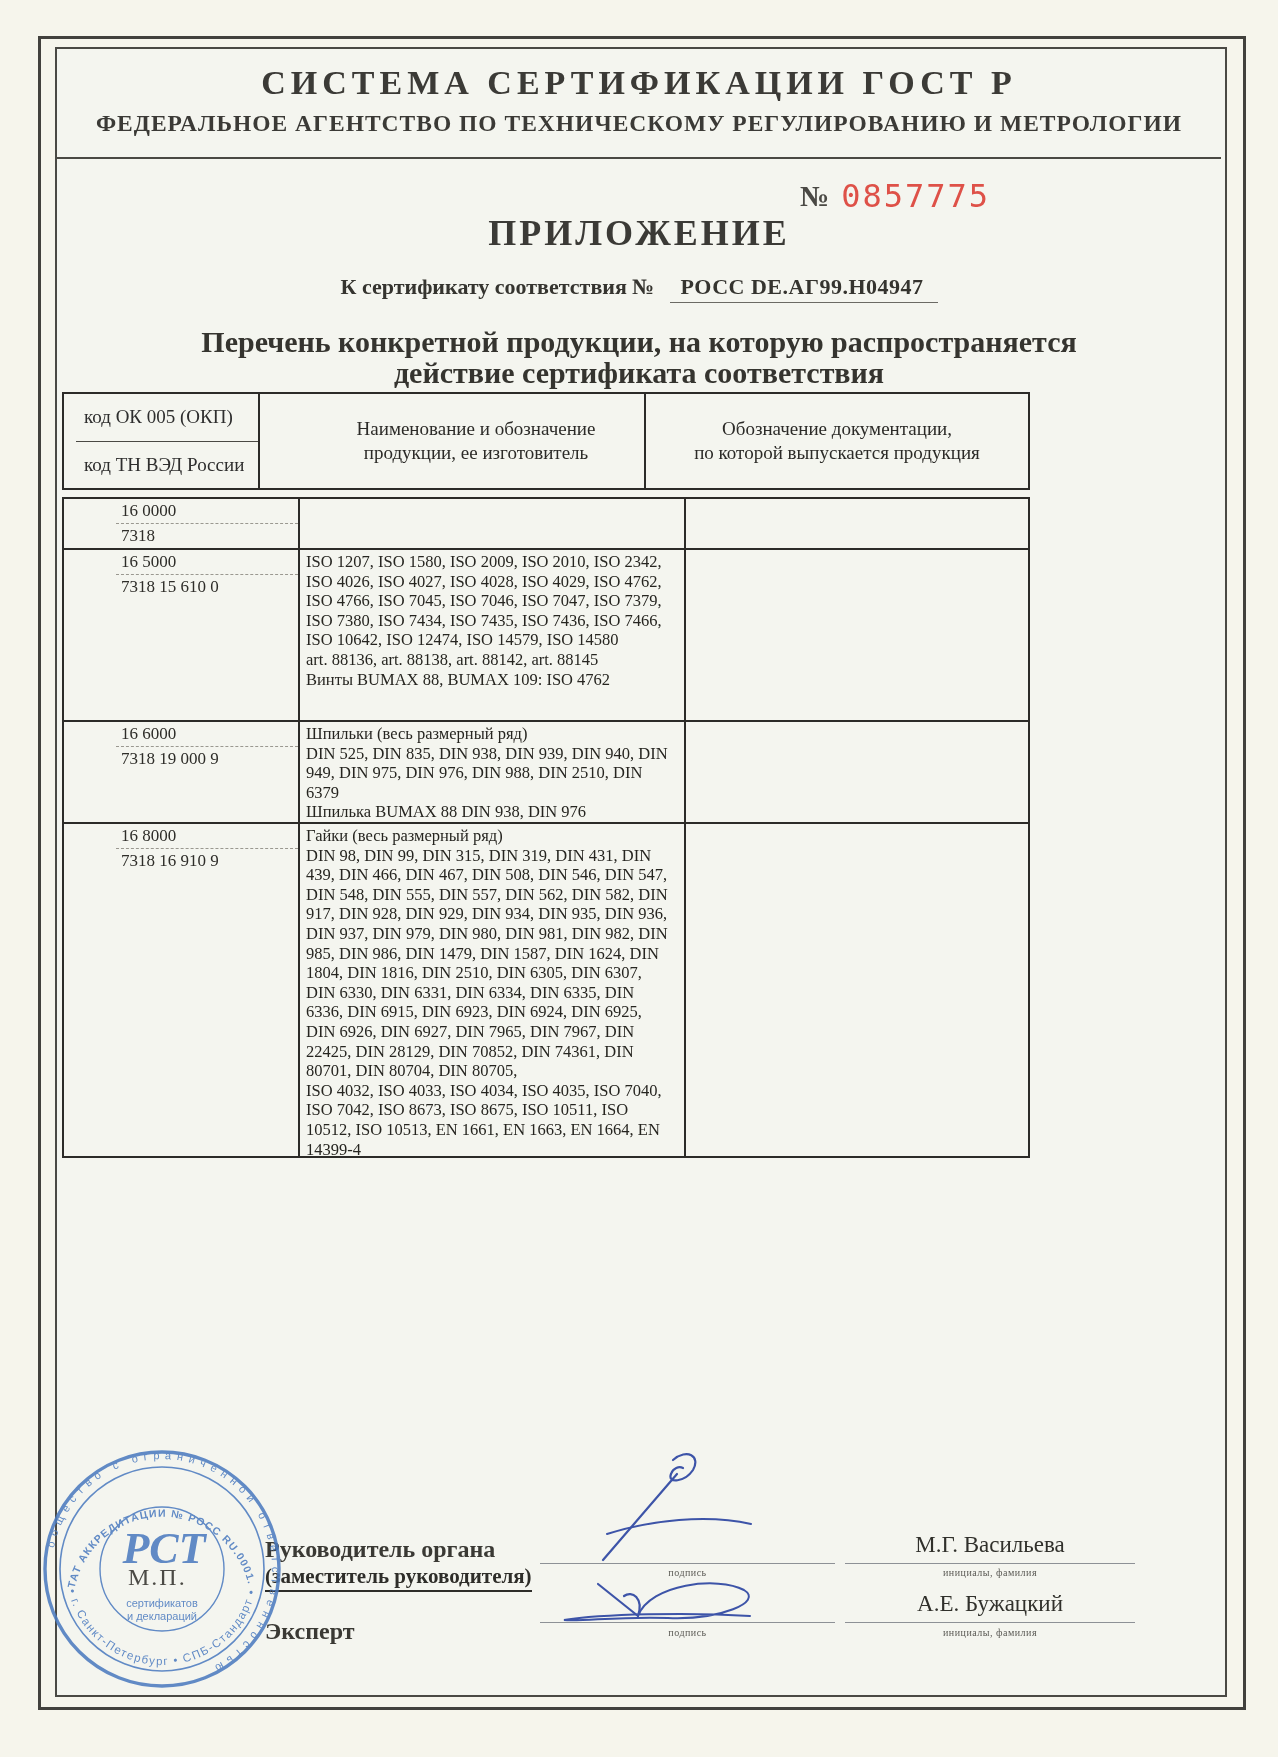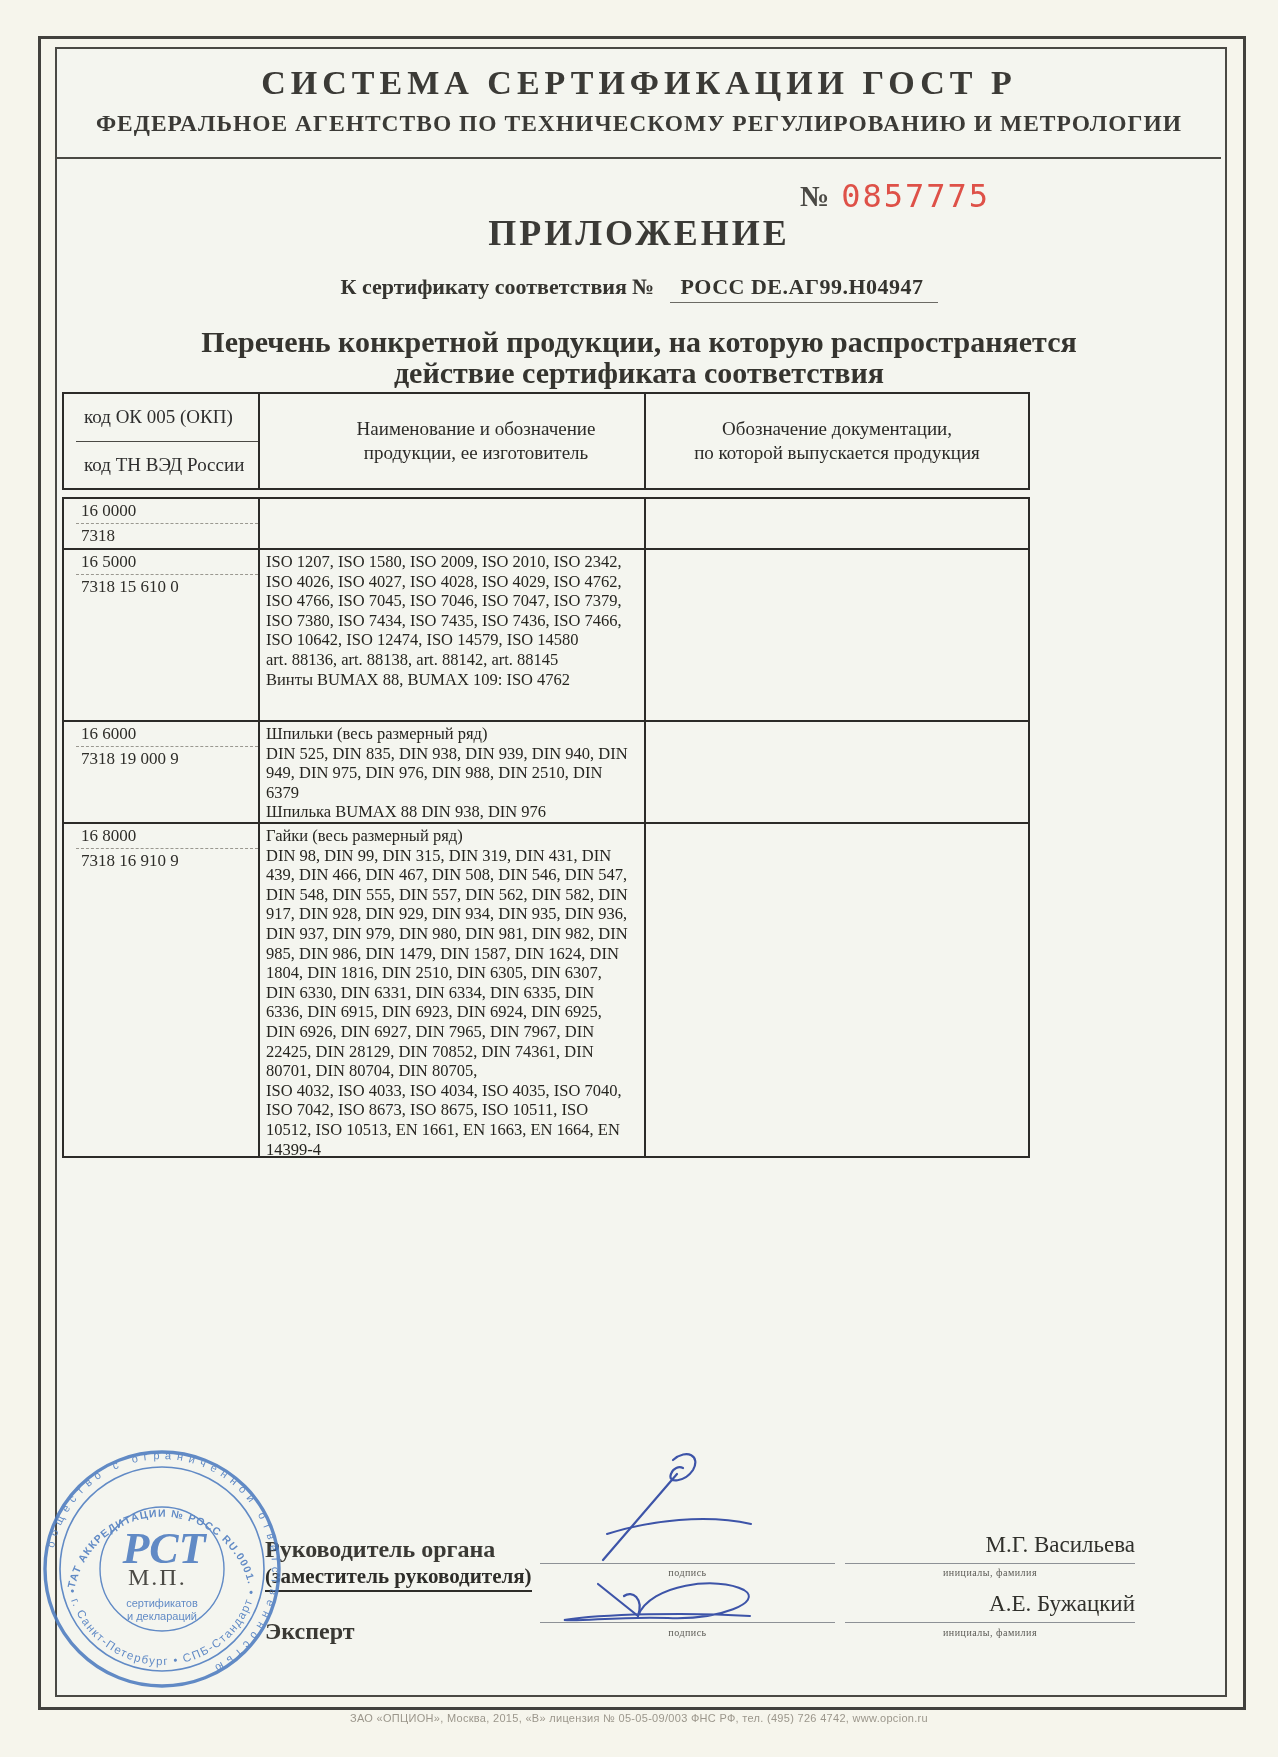--- a/index.html
+++ b/index.html
@@ -38,21 +38,21 @@
   
   .thead{top:392px;height:98px;}
   .thead .trow{height:100%;}
   .hcell{display:flex;align-items:center;justify-content:center;font-size:19px;color:#2c2b28;line-height:24px;}
   .c1stack{display:flex;flex-direction:column;}
   .c1stack .sub{flex:1;display:flex;align-items:center;padding-left:8px;font-size:19px;}
   .c1stack .sub.top{border-bottom:1.6px solid #4a4944;}
 
   
   .tbody{top:497px;}
-  .tbody .trow{border-top:2px solid #2c2b28;}
+  .tbody .trow{border-top:2px solid #2c2b28;padding-left:40px;}
   .tbody .trow:first-child{border-top:none;}
   .codes{padding:0;}
   .code-top{font-size:17px;padding:2px 4px 2px 5px;border-bottom:1.4px dashed #9a9890;color:#2e2d29;}
   .code-bot{font-size:17px;padding:2px 4px 0 5px;color:#2e2d29;}
   .prod{font-size:16.5px;line-height:19.6px;padding:2px 4px 2px 6px;color:#262520;}
   .r1{height:49px;} .r2{height:172px;} .r3{height:102px;} .r4{height:334px;}
 
   
   .role1a{left:265px;top:1536px;font-size:24px;font-weight:bold;color:#3a3934;}
   .role1b{left:265px;top:1564px;font-size:21px;font-weight:bold;color:#2e2d29;border-bottom:2.6px solid #2e2d29;padding-bottom:1px;}
@@ -60,21 +60,21 @@
   .sigline{height:0;border-top:1.6px solid #8d9196;}
   .sl1{left:540px;top:1563px;width:295px;}
   .sl2{left:540px;top:1622px;width:295px;}
   .nl1{left:845px;top:1563px;width:290px;}
   .nl2{left:845px;top:1622px;width:290px;}
   .cap{font-size:10px;color:#57565130;color:#5a5954;letter-spacing:.5px;font-family:Liberation Serif, serif;}
   .cap1{left:540px;top:1567px;width:295px;}
   .cap2{left:540px;top:1627px;width:295px;}
   .ncap1{left:845px;top:1567px;width:290px;}
   .ncap2{left:845px;top:1627px;width:290px;}
-  .name{font-size:23px;color:#30302b;width:290px;text-align:right;}
+  .name{font-size:23px;color:#30302b;width:290px;}
   .nm1{left:845px;top:1532px;}
   .nm2{left:845px;top:1591px;}
   .mp{left:128px;top:1564px;font-size:24px;letter-spacing:2px;color:#4b4a45;z-index:3;}
 
   
   .imprint{left:0;top:1712px;width:1278px;font-family:"Liberation Sans","DejaVu Sans",sans-serif;
            font-size:11px;color:#9b968b;letter-spacing:.3px;}
 
   svg{overflow:visible;}
   .stampsvg{left:42px;top:1449px;z-index:2;opacity:.88;}
@@ -227,15 +227,14 @@
 
   <svg class="abs sig-svg" style="left:555px;top:1448px;" width="210" height="118" viewBox="0 0 210 118">
     <path d="M 118 12 C 132 0 146 8 138 22 C 130 34 112 36 116 26 C 118 20 124 18 128 20 M 122 26 L 48 112" fill="none" stroke="#3d54a8" stroke-width="2.2" stroke-linecap="round"></path>
     <path d="M 52 86 C 96 72 152 66 196 76" fill="none" stroke="#3d54a8" stroke-width="2" stroke-linecap="round"></path>
   </svg>
   <svg class="abs sig-svg" style="left:540px;top:1578px;" width="250" height="52" viewBox="0 0 250 52">
     <path d="M 58 6 L 98 38 M 98 38 C 104 20 92 12 84 18" fill="none" stroke="#3d54a8" stroke-width="2.2" stroke-linecap="round"></path>
     <path d="M 98 38 C 110 6 178 -2 204 12 C 224 24 180 42 128 40 C 80 38 40 44 24 42 C 60 36 150 34 210 38" fill="none" stroke="#3d54a8" stroke-width="2" stroke-linecap="round"></path>
   </svg>
 
-  <div class="abs imprint center">ЗАО «ОПЦИОН», Москва, 2015, «В»     лицензия № 05-05-09/003 ФНС РФ, тел. (495) 726 4742, www.opcion.ru</div>
 
 </div>
 
 </body></html>

